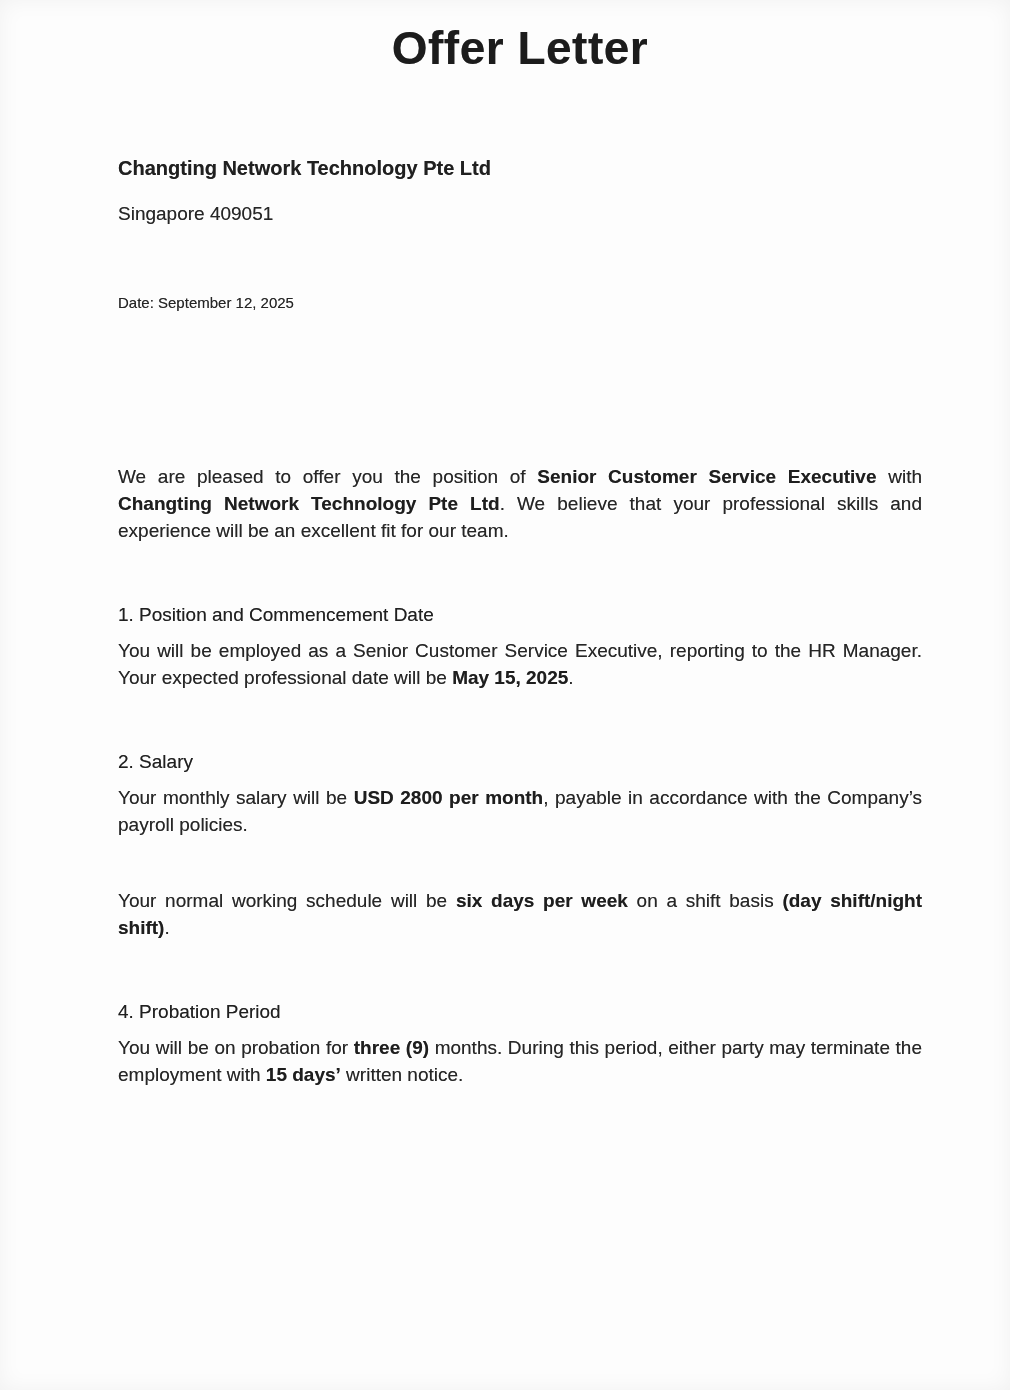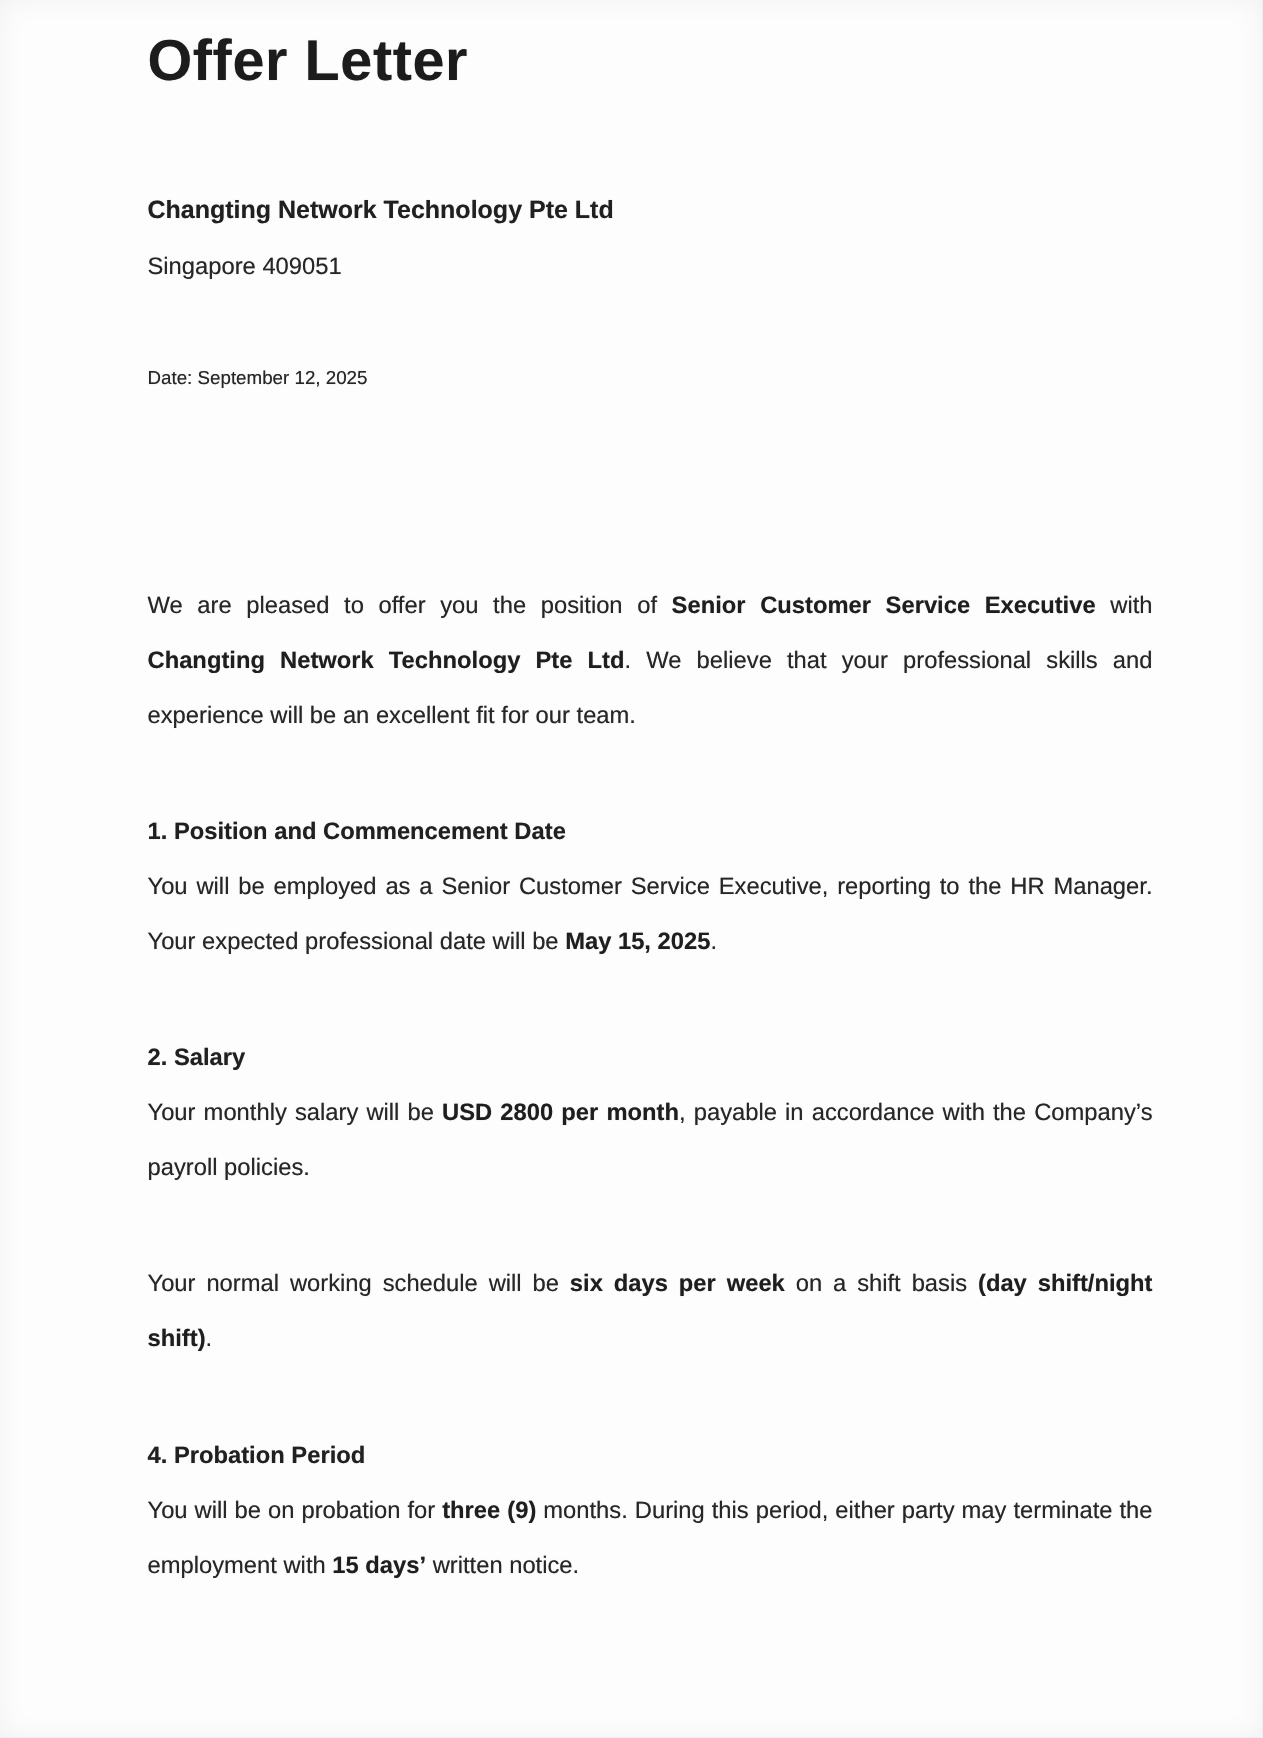--- a/index.html
+++ b/index.html
@@ -19,21 +19,21 @@
     font-family: "Liberation Sans", "DejaVu Sans", sans-serif;
     color: #262626;
     box-shadow: inset 0 0 22px rgba(0,0,0,0.05);
     text-shadow: 0 0 0.6px rgba(45,45,45,0.55);
   }
   .title {
     margin: 0;
     font-size: 46px;
     line-height: 52px;
     font-weight: bold;
-    text-align: left;
+    text-align: center;
     color: #1c1c1c;
     letter-spacing: 0.5px;
   }
   .company-block {
     margin-top: 72px;
   }
   .company-block p {
     margin: 0;
     font-size: 19px;
     line-height: 45px;
@@ -44,34 +44,34 @@
     color: #202020;
   }
   .date-line {
     margin: 44px 0 0 0;
     font-size: 15px;
     line-height: 45px;
   }
   .para {
     margin: 0;
     font-size: 19px;
-    line-height: 44px;
+    line-height: 27px;
     text-align: justify;
   }
   .intro {
     margin-top: 138px;
   }
   .section {
     margin-top: 49px;
   }
   .section-heading {
     margin: 0;
     font-size: 19px;
     line-height: 44px;
-    font-weight: bold;
+    font-weight: normal;
     color: #202020;
   }
   b {
     color: #1e1e1e;
   }
 </style>
 </head>
 <body>
 
 <div class="page">

